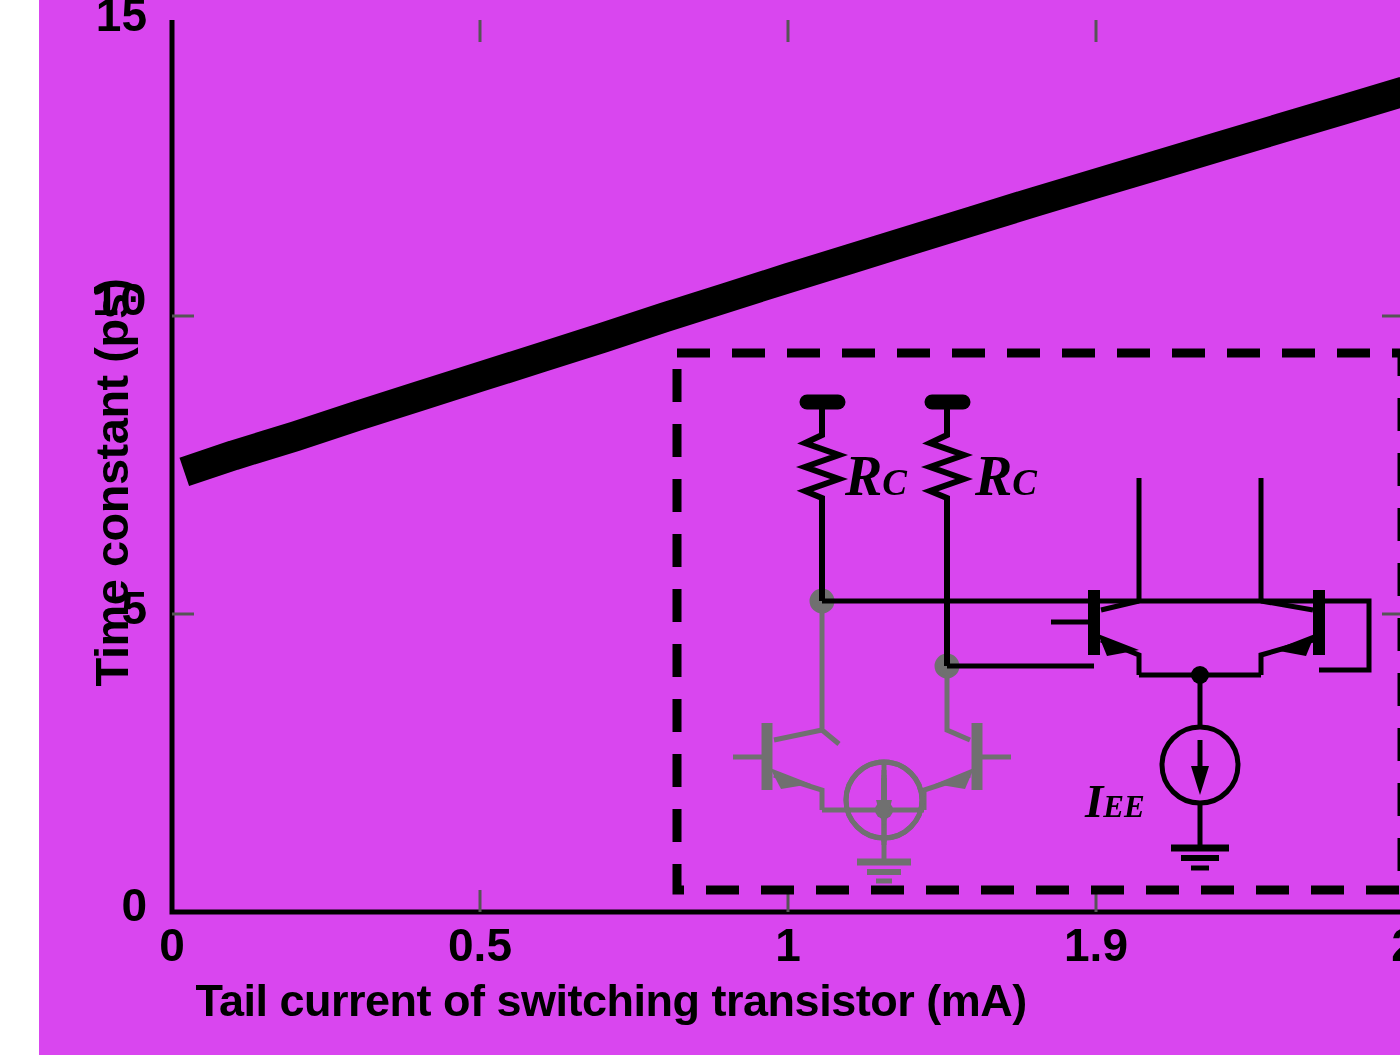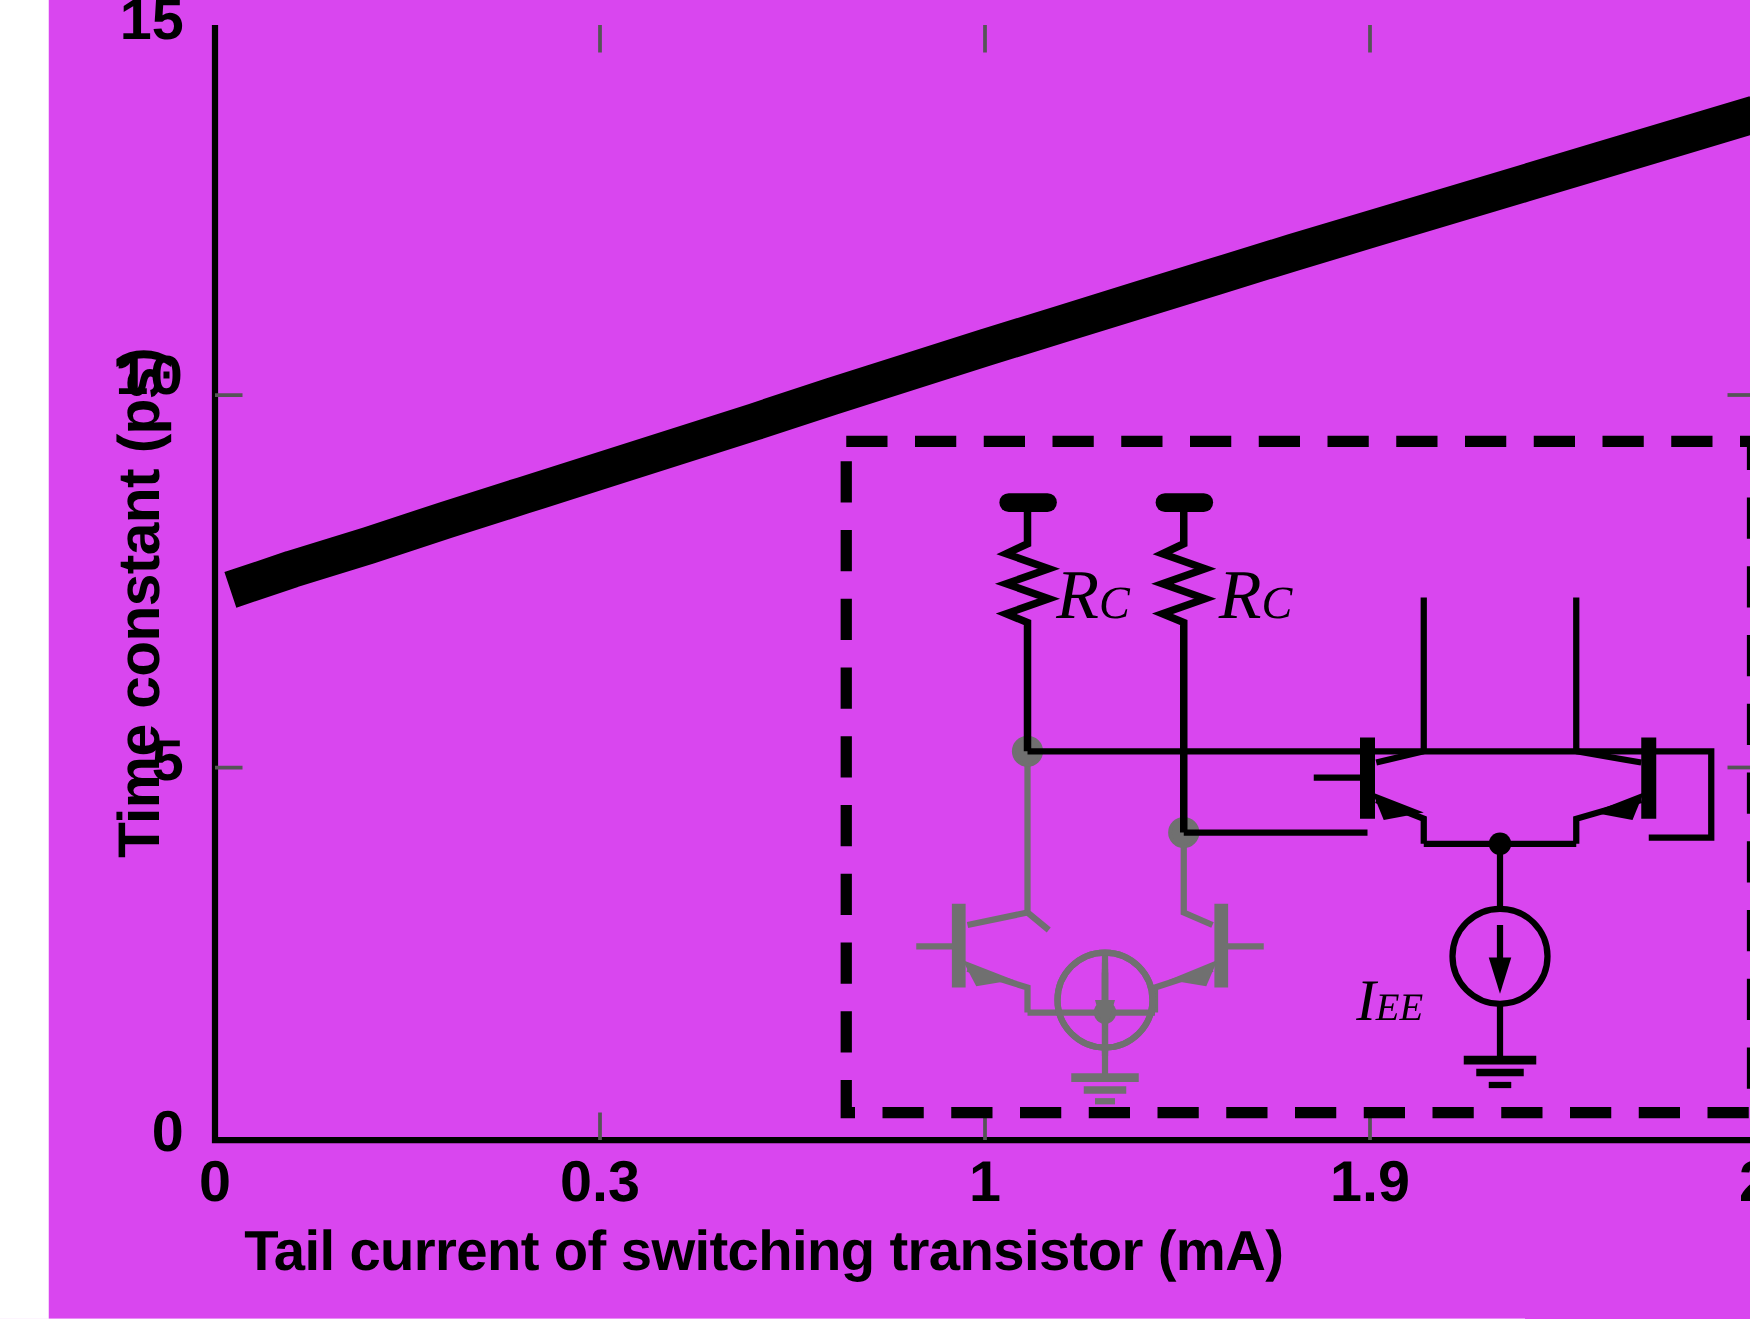--- a/index.html
+++ b/index.html
@@ -52,21 +52,21 @@
     color:#000;
     line-height:1;
     white-space:nowrap;
     width:120px;
   }
 
   
   .ins-label{
     position:absolute;
     font-family:"Liberation Serif", serif;
-    font-weight:normal;
+    font-weight:bold;
     font-style:italic;
     color:#000;
     white-space:nowrap;
     line-height:1;
   }
   .ins-label .sub{font-size:0.66em;}
   .rc1{left:806px; top:448px; font-size:56px;}
   .rc2{left:936px; top:448px; font-size:56px;}
   .iee{left:1046px; top:778px; font-size:47px;}
 
@@ -76,21 +76,21 @@
 <body>
 
 <div id="root">
 
   <div class="ytick-label" style="top:-8px;">15</div>
   <div class="ytick-label" style="top:280px;font-family:Liberation Mono, monospace;">10</div>
   <div class="ytick-label" style="top:585px;">5</div>
   <div class="ytick-label" style="top:882px;">0</div>
 
   <div class="xtick-label" style="left:73px;">0</div>
-  <div class="xtick-label" style="left:381px;">0.3</div>
+  <div class="xtick-label" style="left:381px;">0.5</div>
   <div class="xtick-label" style="left:689px;">1</div>
   <div class="xtick-label" style="left:997px;">1.9</div>
   <div class="xtick-label" style="left:1305px;">2</div>
 
   <div class="ylabel">Time constant (ps)</div>
   <div class="xlabel">Tail current of switching transistor (mA)</div>
 
   <svg width="1400" height="1055" viewBox="0 0 1400 1055">
 
     <g>

